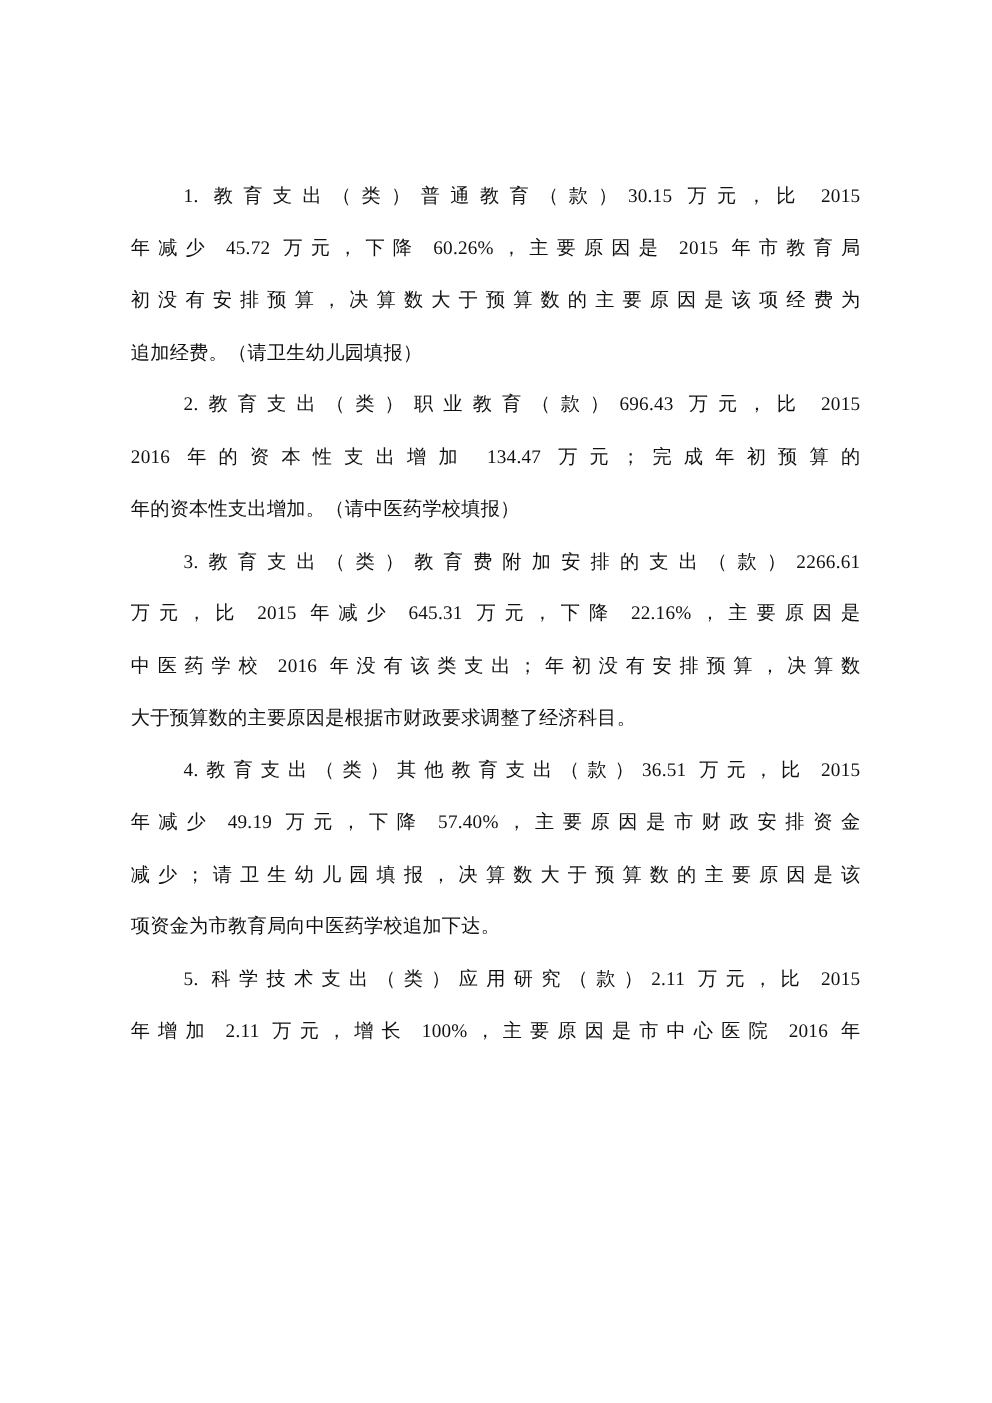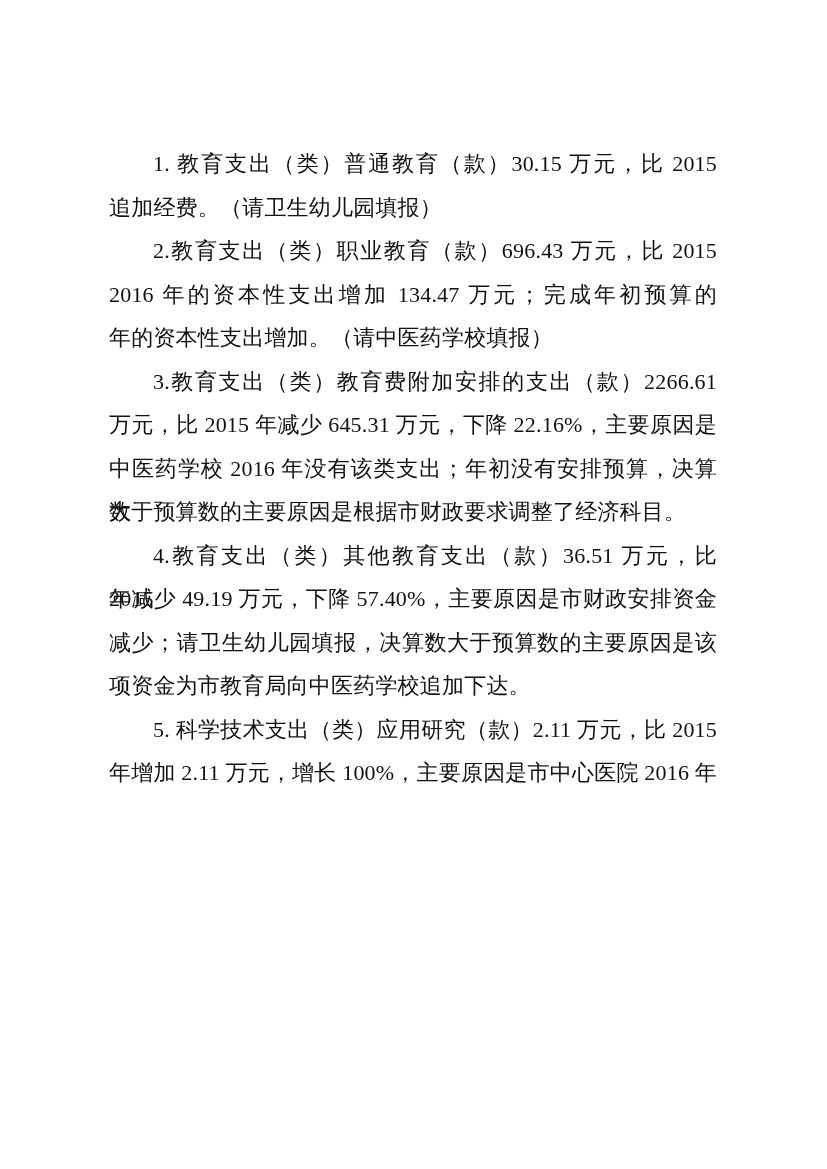--- a/index.html
+++ b/index.html
@@ -20,21 +20,21 @@
     position: absolute;
     left: 109px;
     top: 142px;
     width: 608px;
   }
   .para {
     margin: 0;
     padding: 0;
   }
   .line {
-    font-size: 22px;
+    font-size: 16px;
     line-height: 43.5px;
     height: 43.5px;
     white-space: normal;
     text-align: justify;
     text-align-last: justify;
     letter-spacing: 0.2px;
   }
   .line.first {
     text-indent: 44px;
   }
@@ -43,20 +43,22 @@
   }
 </style>
 </head>
 <body>
 
 <div class="page">
   <div class="text-block">
 
     <section class="para">
       <div class="line first">1. 教育支出（类）普通教育（款）30.15 万元，比 2015</div>
+      <div class="line">年减少 45.72 万元，下降 60.26%，主要原因是 2015 年市教育局</div>
+      <div class="line">初没有安排预算，决算数大于预算数的主要原因是该项经费为</div>
       <div class="line last">追加经费。（请卫生幼儿园填报）</div>
     </section>
 
     <section class="para">
       <div class="line first">2.教育支出（类）职业教育（款）696.43 万元，比 2015</div>
       <div class="line">2016 年的资本性支出增加 134.47 万元；完成年初预算的</div>
       <div class="line last">年的资本性支出增加。（请中医药学校填报）</div>
     </section>
 
     <section class="para">

